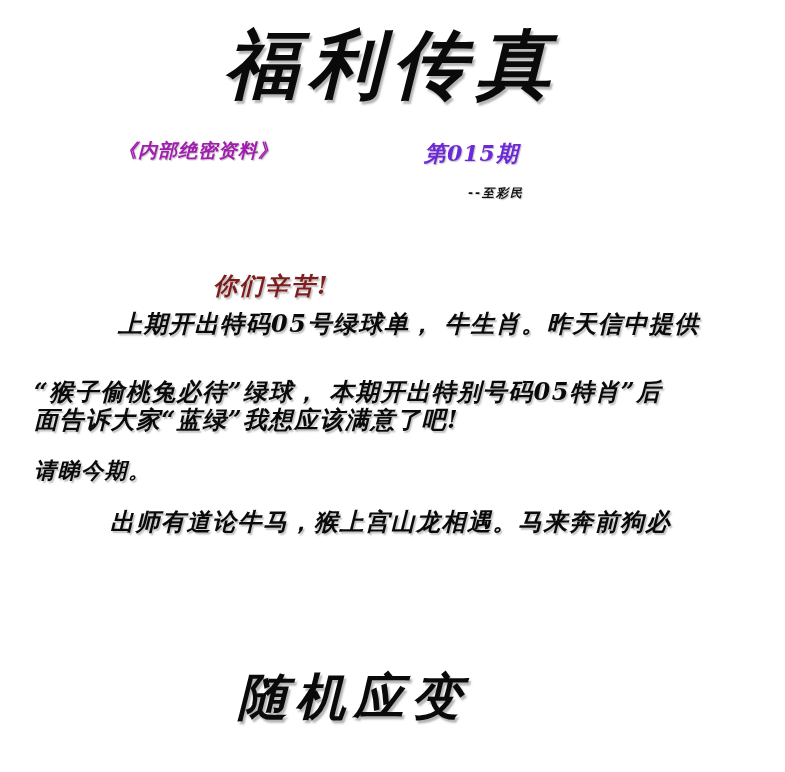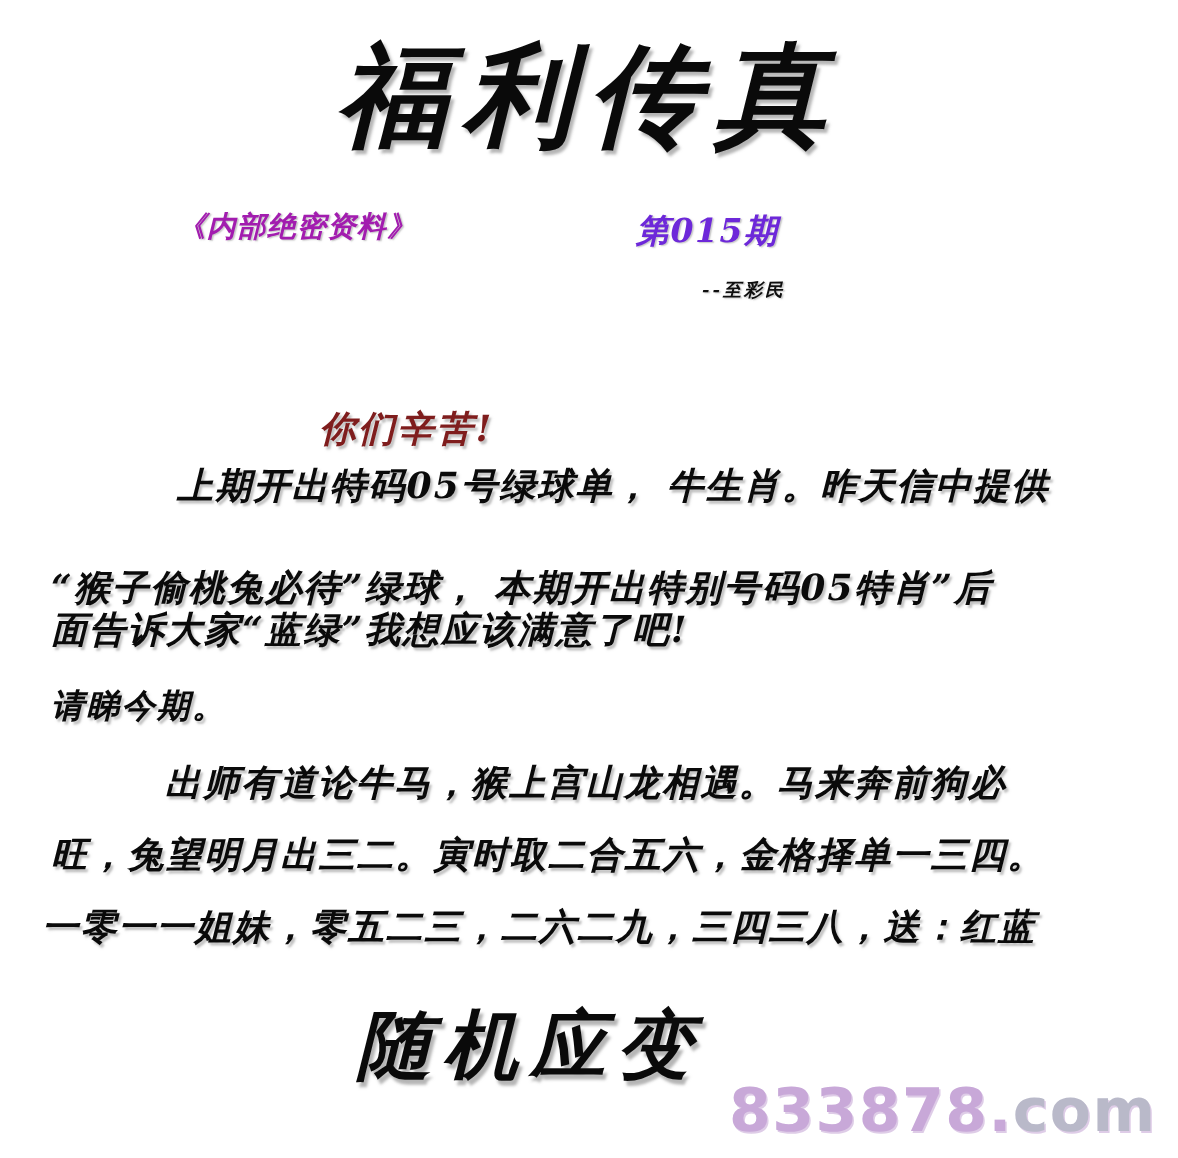--- a/index.html
+++ b/index.html
@@ -174,22 +174,17 @@
 
 
   <div class="salute">你们辛苦!</div>
 
   <div class="para l1">上期开出特码05号绿球单，  牛生肖。昨天信中提供</div>
   <div class="para l2">“猴子偷桃兔必待”绿球，  本期开出特别号码05特肖”后</div>
   <div class="para l3">面告诉大家“蓝绿”我想应该满意了吧!</div>
   <div class="para l4">请睇今期。</div>
 
   <div class="para l5">出师有道论牛马，猴上宫山龙相遇。马来奔前狗必</div>
-  <div class="para l6">旺，兔望明月出三二。寅时取二合五六，金格择单一三四。</div>
-  <div class="para l7">一零一一姐妹，零五二三，二六二九，三四三八，送：红蓝</div>
 
   <div class="slogan">随机应变</div>
 
-  <div class="watermark">
-    <span>833878.</span><span class="dom">com</span>
-  </div>
 
 </div>
 
 </body></html>

